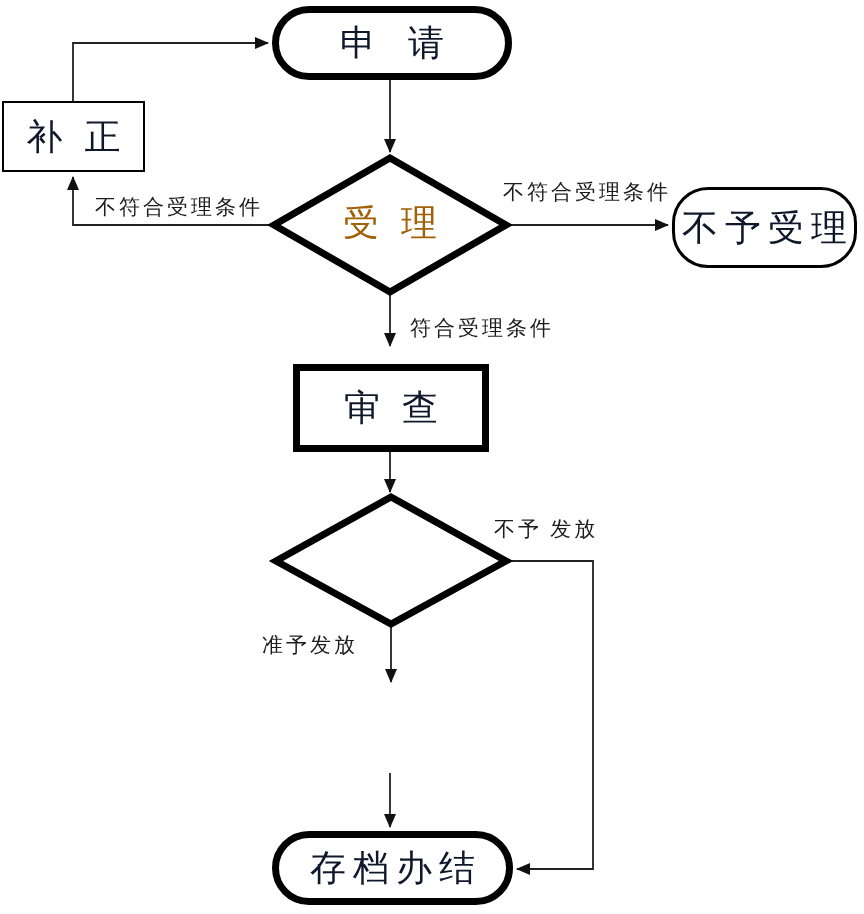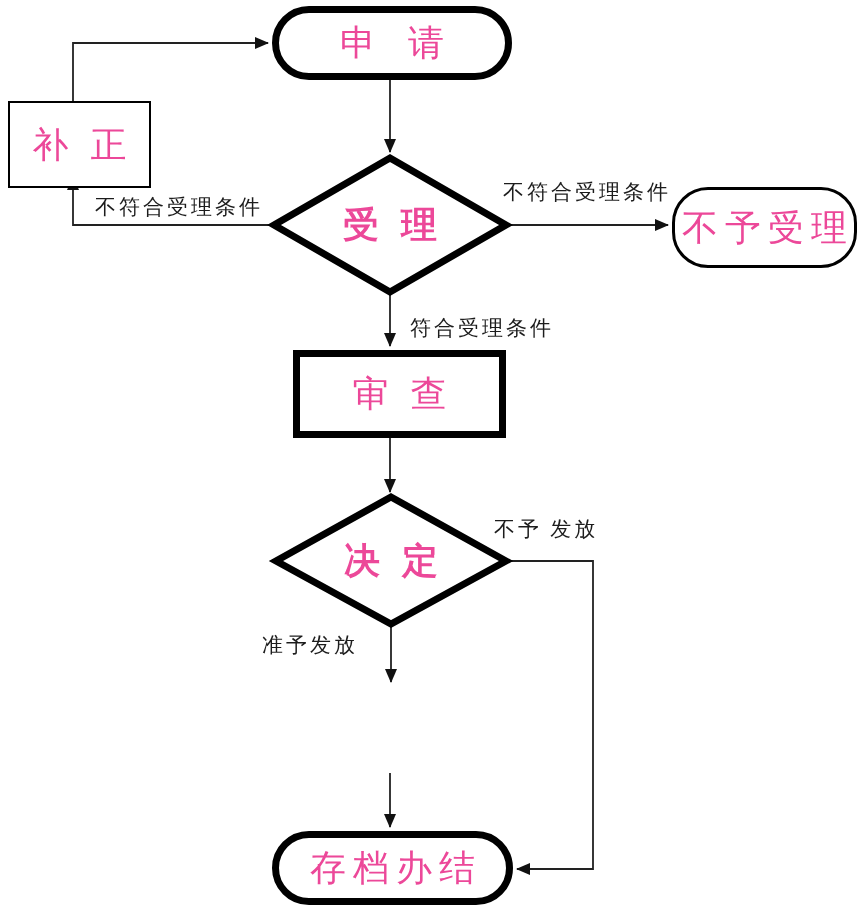--- a/index.html
+++ b/index.html
@@ -22,40 +22,39 @@
     z-index: 1;
   }
   .node {
     position: absolute;
     z-index: 2;
     box-sizing: border-box;
     background: #ffffff;
     display: flex;
     align-items: center;
     justify-content: center;
-    color: #ec4899;
+    color: #0f172a;
     font-size: 36px;
     line-height: 1;
     white-space: nowrap;
   }
   .stadium.thick { border: 7px solid #000000; }
   .stadium.thin  { border: 3px solid #000000; }
   .rect.thick    { border: 7px solid #000000; }
   .rect.thin     { border: 2px solid #000000; }
   .dlabel {
     position: absolute;
     z-index: 2;
     display: flex;
-    align-items: center;
+    align-items: flex-start;
     justify-content: center;
-    color: #ec4899;
+    color: #a16207;
     font-size: 36px;
     line-height: 1;
     white-space: nowrap;
-    font-weight: bold;
   }
   .sp2  { letter-spacing: 22px; margin-right: -22px; }
   .sp2w { letter-spacing: 32px; margin-right: -32px; }
   .sp4  { letter-spacing: 7px;  margin-right: -7px; }
   .elabel {
     position: absolute;
     z-index: 3;
     color: #1c1c1c;
     font-size: 21px;
     letter-spacing: 3px;
@@ -86,39 +85,36 @@
     <polyline points="390,773 390,827" fill="none" stroke="#222222" stroke-width="1.8" marker-end="url(#arrow)"></polyline>
 
     <polygon points="390,158 506,225 390,292 274,225" fill="#ffffff" stroke="#000000" stroke-width="7" stroke-linejoin="miter"></polygon>
     <polygon points="391,497 506,561 391,624 276,561" fill="#ffffff" stroke="#000000" stroke-width="7" stroke-linejoin="miter"></polygon>
   </svg>
 
   <div class="node stadium thick" style="left:272px; top:6px; width:240px; height:74px; border-radius:37px;">
     <span class="sp2w">申请</span>
   </div>
 
-  <div class="node rect thin" style="left:8px; top:101px; width:143px; height:87px;">
+  <div class="node rect thin" style="left:2px; top:101px; width:143px; height:71px;">
     <span class="sp2">补正</span>
   </div>
 
   <div class="dlabel" style="left:290px; top:205px; width:200px; height:40px;">
     <span class="sp2">受理</span>
   </div>
 
   <div class="node stadium thin" style="left:672px; top:187px; width:185px; height:81px; border-radius:36px;">
     <span class="sp4">不予受理</span>
   </div>
 
-  <div class="node rect thick" style="left:293px; top:350px; width:213px; height:88px;">
+  <div class="node rect thick" style="left:293px; top:364px; width:196px; height:88px;">
     <span class="sp2">审查</span>
   </div>
 
-  <div class="dlabel" style="left:291px; top:541px; width:200px; height:40px;">
-    <span class="sp2">决定</span>
-  </div>
 
 
   <div class="node stadium thick" style="left:272px; top:831px; width:241px; height:74px; border-radius:37px;">
     <span class="sp4">存档办结</span>
   </div>
 
   <div class="elabel" style="left:95px; top:194px;">不符合受理条件</div>
   <div class="elabel" style="left:503px; top:179px;">不符合受理条件</div>
   <div class="elabel" style="left:410px; top:315px;">符合受理条件</div>
   <div class="elabel" style="left:494px; top:516px;">不予 发放</div>

